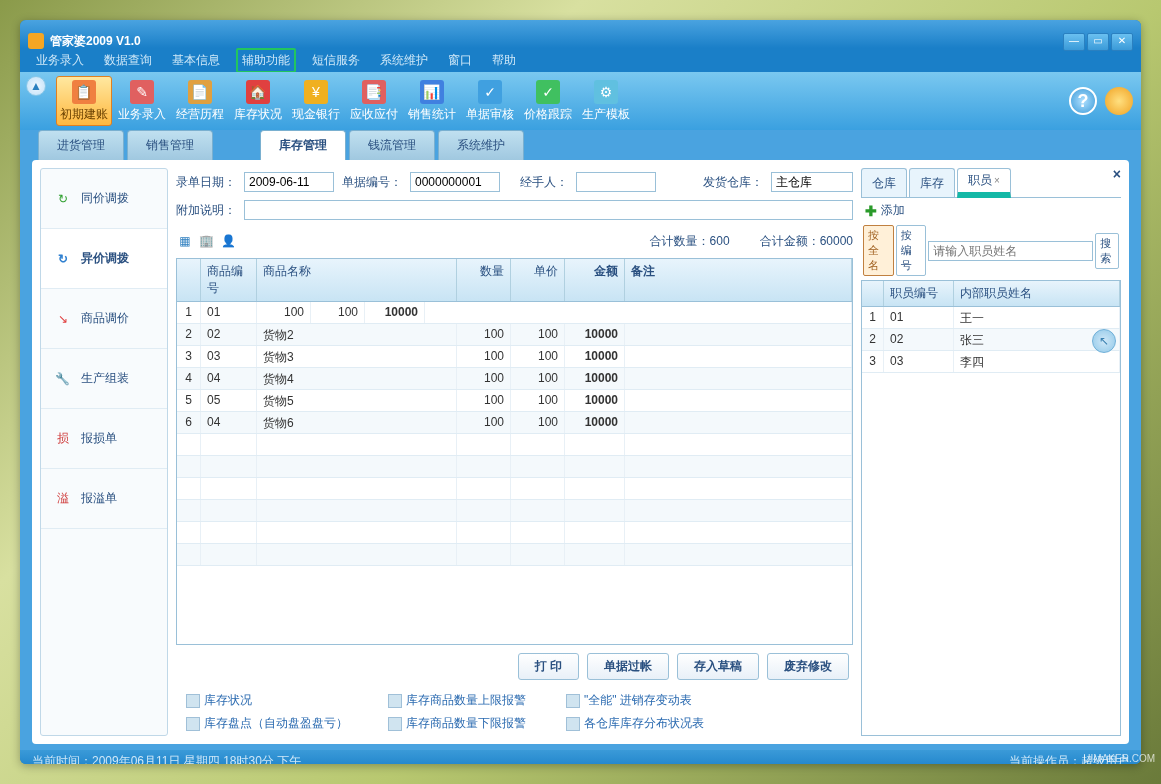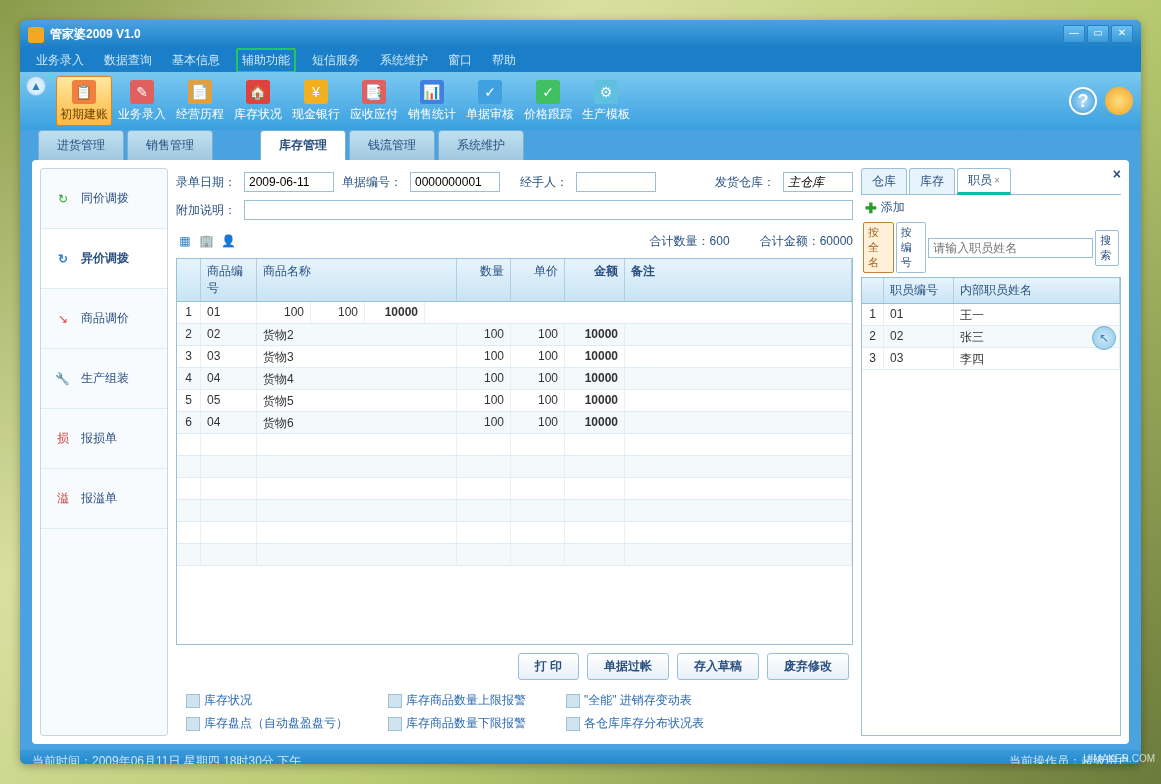--- a/index.html
+++ b/index.html
@@ -1,18 +1,18 @@
 <!DOCTYPE html>
 <html><head>
 <meta charset="utf-8">
 <style>
 * { margin: 0; padding: 0; box-sizing: border-box; font-family: "Microsoft YaHei", Arial, sans-serif; font-size: 12px; }
 body { width: 1161px; height: 784px; background: linear-gradient(135deg, #8a9a4a 0%, #d8e0a0 30%, #b8c870 60%, #6a7a3a 100%); padding: 20px; }
 .window { width: 1121px; height: 744px; background: #1a7fc8; border-radius: 6px; box-shadow: 0 2px 10px rgba(0,0,0,0.3); overflow: hidden; position: relative; }
-.titlebar { height: 28px; background: linear-gradient(#4aa3e0, #1a7fc8); display: flex; align-items: flex-end; padding: 5px 8px; color: #fff; }
+.titlebar { height: 28px; background: linear-gradient(#4aa3e0, #1a7fc8); display: flex; align-items: flex-start; padding: 13px 8px; color: #fff; }
 .titlebar .logo { width: 16px; height: 16px; background: #f5a623; border-radius: 3px; margin-right: 6px; }
 .titlebar .title { flex: 1; color: #fff; font-weight: bold; }
 .win-controls { display: flex; gap: 2px; }
 .win-btn { width: 22px; height: 18px; background: linear-gradient(#6ac0f0,#3a9ad8); border: 1px solid #2a80c0; border-radius: 2px; color: #fff; text-align: center; line-height: 14px; cursor: pointer; font-size: 10px; }
 .menubar { height: 24px; background: #1a7fc8; display: flex; align-items: center; padding: 0 12px; gap: 12px; }
 .menu-item { color: #cfe8f8; padding: 2px 4px; cursor: pointer; }
 .menu-item.active { border: 2px solid #22c55e; border-radius: 2px; }
 .toolbar-wrap { background: linear-gradient(#7ac8f0,#3aa0e0); padding: 4px 8px 4px 36px; height: 58px; display: flex; align-items: center; gap: 2px; position: relative; }
 .toolbar-collapse { position: absolute; left: 6px; top: 4px; width: 20px; height: 20px; background: radial-gradient(#f0f8ff,#c0e0f8); border-radius: 50%; border: 1px solid #8ac8e8; display:flex;align-items:center;justify-content:center; color:#2a80c0; cursor: pointer; }
 .tb-btn { width: 56px; height: 50px; display: flex; flex-direction: column; align-items: center; justify-content: center; cursor: pointer; color: #fff; gap: 2px; border-radius: 3px; }
@@ -47,21 +47,21 @@
 .action-row { display: flex; justify-content: flex-end; gap: 8px; padding: 8px 4px; font-weight: bold; }
 .btn { padding: 4px 16px; background: linear-gradient(#fff,#e8f0f8); border: 1px solid #9ac0d8; border-radius: 3px; color: #2a5080; cursor: pointer; }
 .links-row { display: flex; gap: 40px; padding: 4px 10px; }
 .link-col { display: flex; flex-direction: column; gap: 6px; }
 .link-item { color: #2a6ab0; cursor: pointer; display: flex; align-items: center; gap: 4px; }
 .link-ico { width: 14px; height: 14px; background: #d0e4f0; border: 1px solid #a0c0d8; }
 .right-panel { width: 260px; display: flex; flex-direction: column; position: relative; }
 .rp-close { position: absolute; right: 0; top: -2px; color: #2a5080; cursor: pointer; font-size: 14px; font-weight:bold; }
 .rp-tabs { display: flex; gap: 2px; border-bottom: 1px solid #9ac0d8; }
 .rp-tab { padding: 3px 10px; background: #e8f4fc; border: 1px solid #9ac0d8; border-bottom: none; border-radius: 3px 3px 0 0; cursor: pointer; color: #2a5080; display:flex;align-items:center;gap:2px; }
-.rp-tab.active { background: #fff; border-bottom: 3px solid #14b8a6; margin-bottom: -1px; }
+.rp-tab.active { background: #fff; border-bottom: 6px solid #14b8a6; margin-bottom: -1px; }
 .rp-tab .x { color: #888; font-size: 10px; }
 .rp-add { padding: 4px; color: #2a5080; display: flex; align-items: center; gap: 4px; cursor: pointer; }
 .rp-search { display: flex; gap: 2px; padding: 2px; align-items: center; }
 .rp-sb { padding: 2px 4px; border: 1px solid #c08040; background: #fff0d8; color: #a06020; cursor: pointer; border-radius: 2px; font-size: 11px; }
 .rp-sb.alt { border-color: #9ac0d8; background: #fff; color: #2a5080; }
 .rp-input { flex: 1; border: 1px solid #9ac0d8; height: 20px; padding: 0 4px; color: #999; }
 .rp-grid { flex: 1; border: 1px solid #9ac0d8; margin-top: 2px; position: relative; }
 .cursor-badge { position: absolute; right: 4px; top: 48px; width: 24px; height: 24px; background: radial-gradient(#d0e8f8,#90c8e8); border: 1px solid #70b0d8; border-radius: 50%; display:flex;align-items:center;justify-content:center;color:#3a80b0; }
 .statusbar { height: 22px; background: linear-gradient(#3a9ad8,#1a7fc8); display: flex; align-items: center; padding: 0 12px; color: #cfe8f8; }
 .statusbar .right { margin-left: auto; }
@@ -192,21 +192,21 @@
 
       <div class="form-area">
         <div class="form-row">
           <span class="form-label">录单日期：</span>
           <input class="form-input" style="width: 90px;" value="2009-06-11">
           <span class="form-label">单据编号：</span>
           <input class="form-input" style="width: 90px;" value="0000000001">
           <span class="form-label">经手人：</span>
           <input class="form-input" style="width: 80px;" value="">
           <span class="form-label" style="margin-left:auto">发货仓库：</span>
-          <input class="form-input" style="width: 70px; font-style: italic;" value="主仓库">
+          <input class="form-input" style="width: 82px;" value="主仓库">
         </div>
         <div class="form-row">
           <span class="form-label">附加说明：</span>
           <input class="form-input" style="flex: 1 1 0%;" value="">
         </div>
         <div class="form-row">
           <div class="mini-icons">
             <div class="mini-icon" style="color:#3080c0">▦</div>
             <div class="mini-icon" style="color:#c08040">🏢</div>
             <div class="mini-icon" style="color:#3080c0">👤</div>

